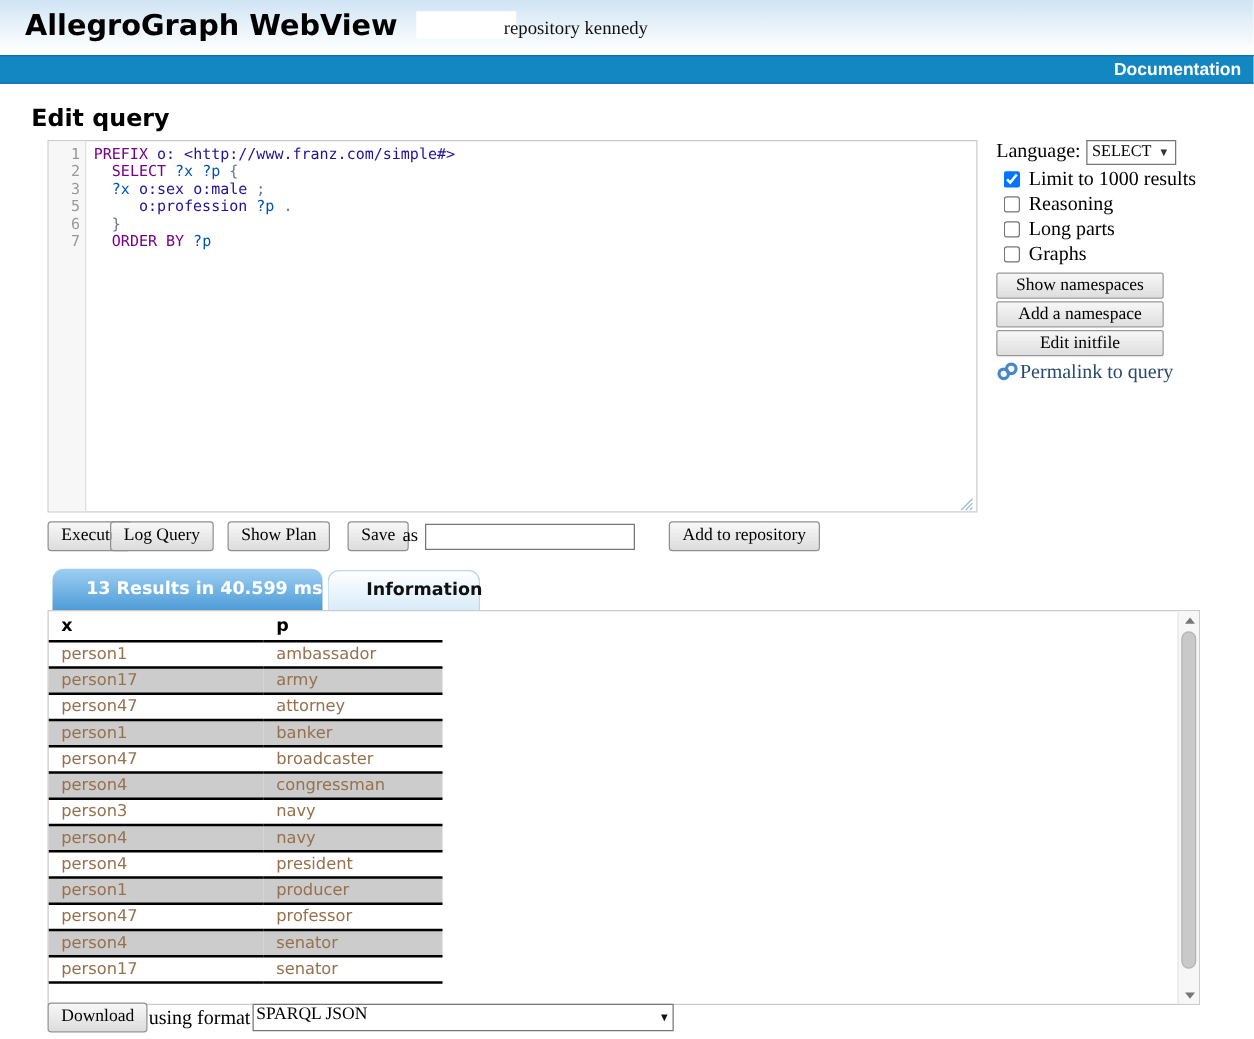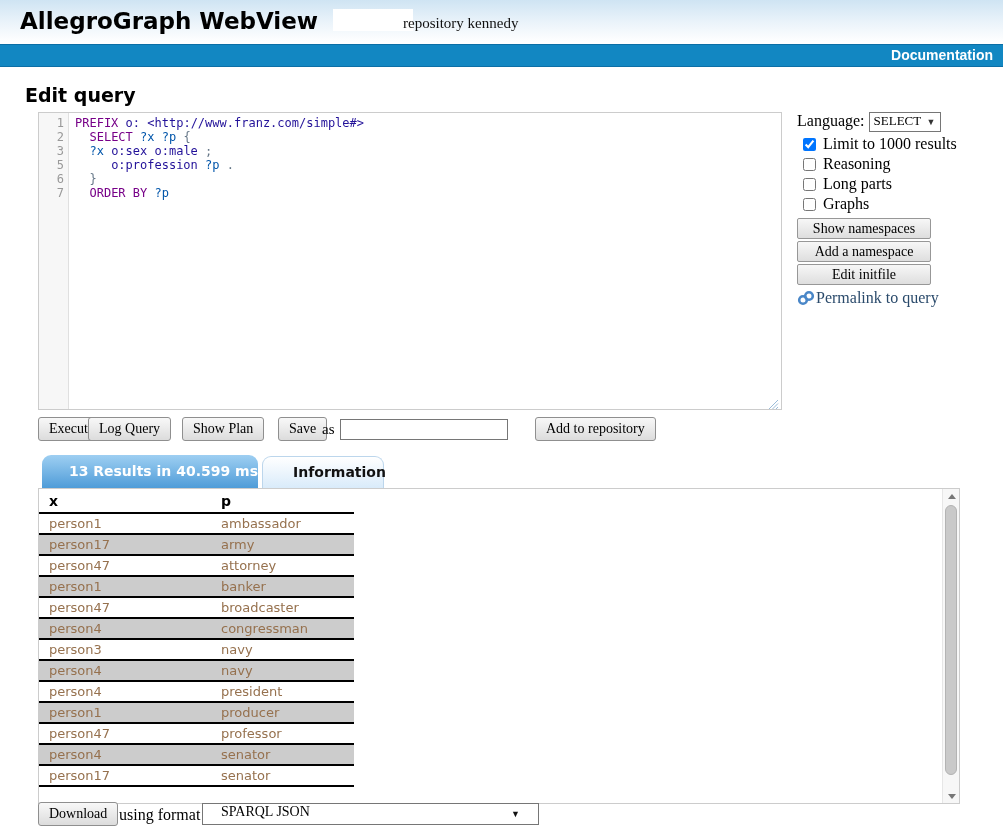--- a/index.html
+++ b/index.html
@@ -95,21 +95,21 @@
     border-right:4px solid transparent;border-bottom:5px solid #777;}
   .tri-down{width:0;height:0;margin:6px auto 0;border-left:4px solid transparent;
     border-right:4px solid transparent;border-top:5px solid #777;}
   .sb-thumb{position:absolute;left:2px;right:2px;top:16px;bottom:28px;background:#c9c9c9;
     border:1px solid #b3b3b3;border-radius:6px;cursor:grab;}
   
   .downloadbar{position:absolute;left:0;top:802px;width:1003px;height:27px;}
   .dl-btn{left:38px;}
   .uf-label{position:absolute;left:119px;top:4px;font:16px "Liberation Serif",serif;}
   .format-select{position:absolute;left:202px;top:1px;width:337px;height:22px;line-height:20px;
-    border:1px solid #767676;background:#fff;font:14px "Liberation Serif",serif;padding:0 18px;cursor:default;}
+    border:1px solid #767676;background:#fff;font:14px "Liberation Serif",serif;padding:0 2px;cursor:default;}
   .format-select .arr{float:right;font-size:9px;margin-top:5px;color:#111;}
 </style>
 </head>
 <body>
 
 <div class="header">
   <div class="app-title">AllegroGraph WebView</div>
   <div class="masked"></div>
   <div class="repo-label">repository kennedy</div>
 </div>

